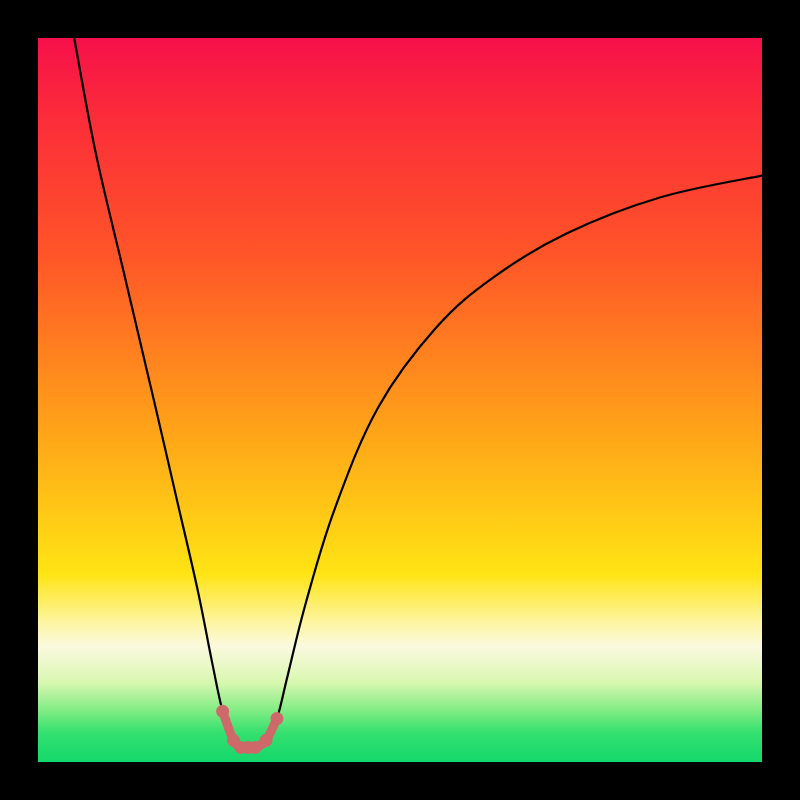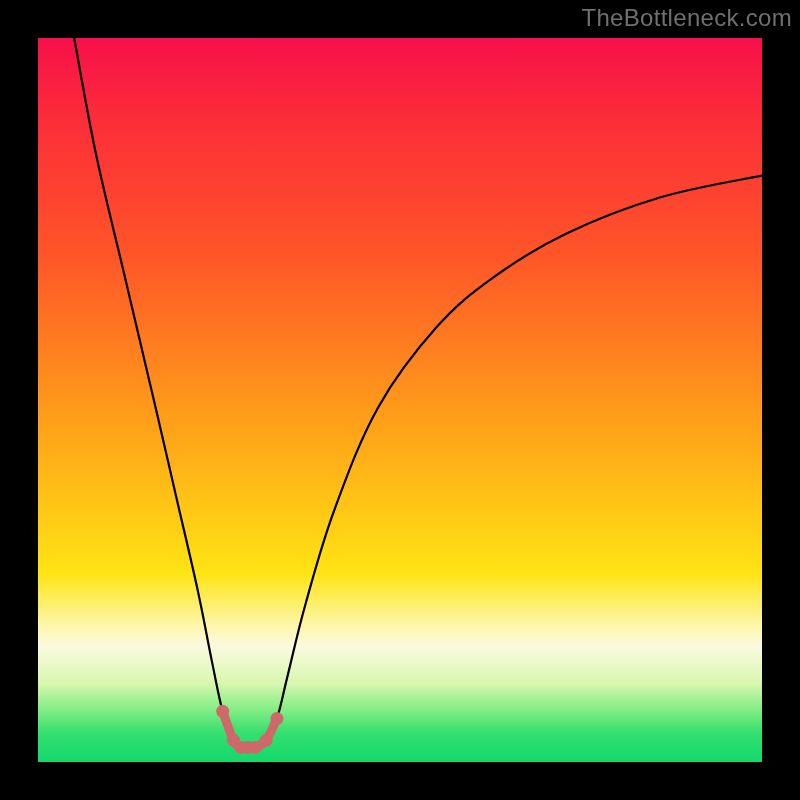--- a/index.html
+++ b/index.html
@@ -59,21 +59,20 @@
     width: 724px;
     height: 724px;
     overflow: visible;
   }
 </style>
 </head>
 <body>
 
 <div class="frame">
 
-  <div class="watermark">TheBottleneck.com</div>
 
   <div class="plot">
     <svg class="curve" viewBox="0 0 724 724">
       <path id="curve-path" fill="none" stroke="#000000" stroke-width="2.2" stroke-linecap="round" d="M 36.20 0.00 C 40.11 20.85, 48.80 72.83, 57.92 115.84 C 67.04 158.85, 76.45 194.61, 86.88 238.92 C 97.31 283.23, 106.72 322.90, 115.84 362.00 C 124.96 401.10, 129.74 422.24, 137.56 456.12 C 145.38 490.00, 152.76 520.27, 159.28 550.24 C 165.80 580.21, 169.20 600.49, 173.76 622.64 C 178.32 644.79, 180.71 658.98, 184.62 673.32 C 188.53 687.66, 192.22 695.76, 195.48 702.28 C 198.74 708.80, 200.11 708.22, 202.72 709.52 C 205.33 710.82, 207.35 709.52, 209.96 709.52 C 212.57 709.52, 213.94 710.82, 217.20 709.52 C 220.46 708.22, 224.15 707.49, 228.06 702.28 C 231.97 697.07, 235.01 692.29, 238.92 680.56 C 242.83 668.83, 244.57 657.97, 249.78 637.12 C 254.99 616.27, 259.41 594.69, 267.88 564.72 C 276.35 534.75, 283.81 505.79, 296.84 470.60 C 309.87 435.41, 322.04 401.82, 340.28 369.24 C 358.52 336.66, 377.35 313.06, 398.20 289.60 C 419.05 266.14, 432.66 255.86, 456.12 238.92 C 479.58 221.98, 498.55 209.82, 528.52 195.48 C 558.49 181.14, 587.45 169.71, 622.64 159.28 C 657.83 148.85, 705.76 141.47, 724.00 137.56"></path>
       <path id="trough-path" fill="none" stroke="#cf6969" stroke-width="9" stroke-linecap="round" stroke-linejoin="round" d="M 184.62 673.32 C 186.57 678.53, 192.22 695.76, 195.48 702.28 C 198.74 708.80, 200.11 708.22, 202.72 709.52 C 205.33 710.82, 207.35 709.52, 209.96 709.52 C 212.57 709.52, 213.94 710.82, 217.20 709.52 C 220.46 708.22, 224.15 707.49, 228.06 702.28 C 231.97 697.07, 236.97 684.47, 238.92 680.56"></path>
       <g id="trough-dots">
           <circle cx="184.62" cy="673.32" r="6.5" fill="#cf6969"></circle>
           <circle cx="195.48" cy="702.28" r="6.5" fill="#cf6969"></circle>
           <circle cx="202.72" cy="709.52" r="6.5" fill="#cf6969"></circle>
           <circle cx="209.96" cy="709.52" r="6.5" fill="#cf6969"></circle>

